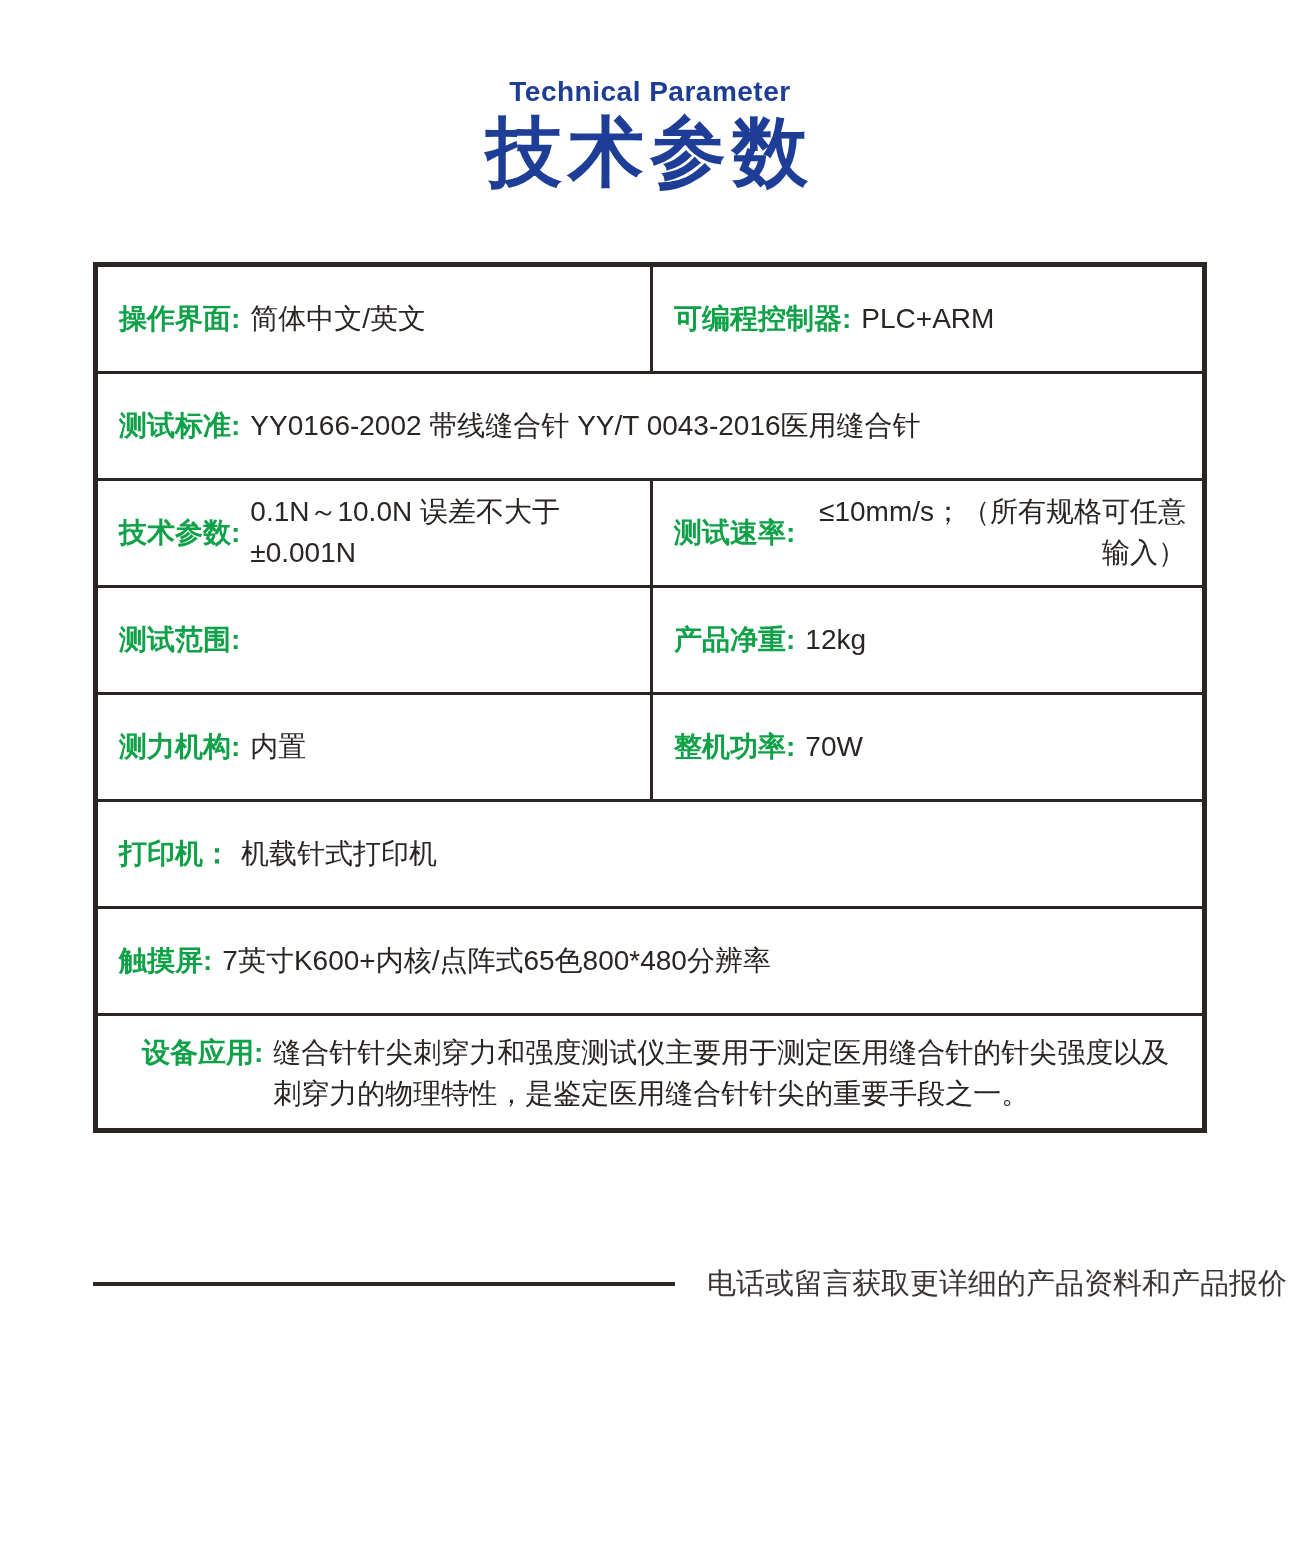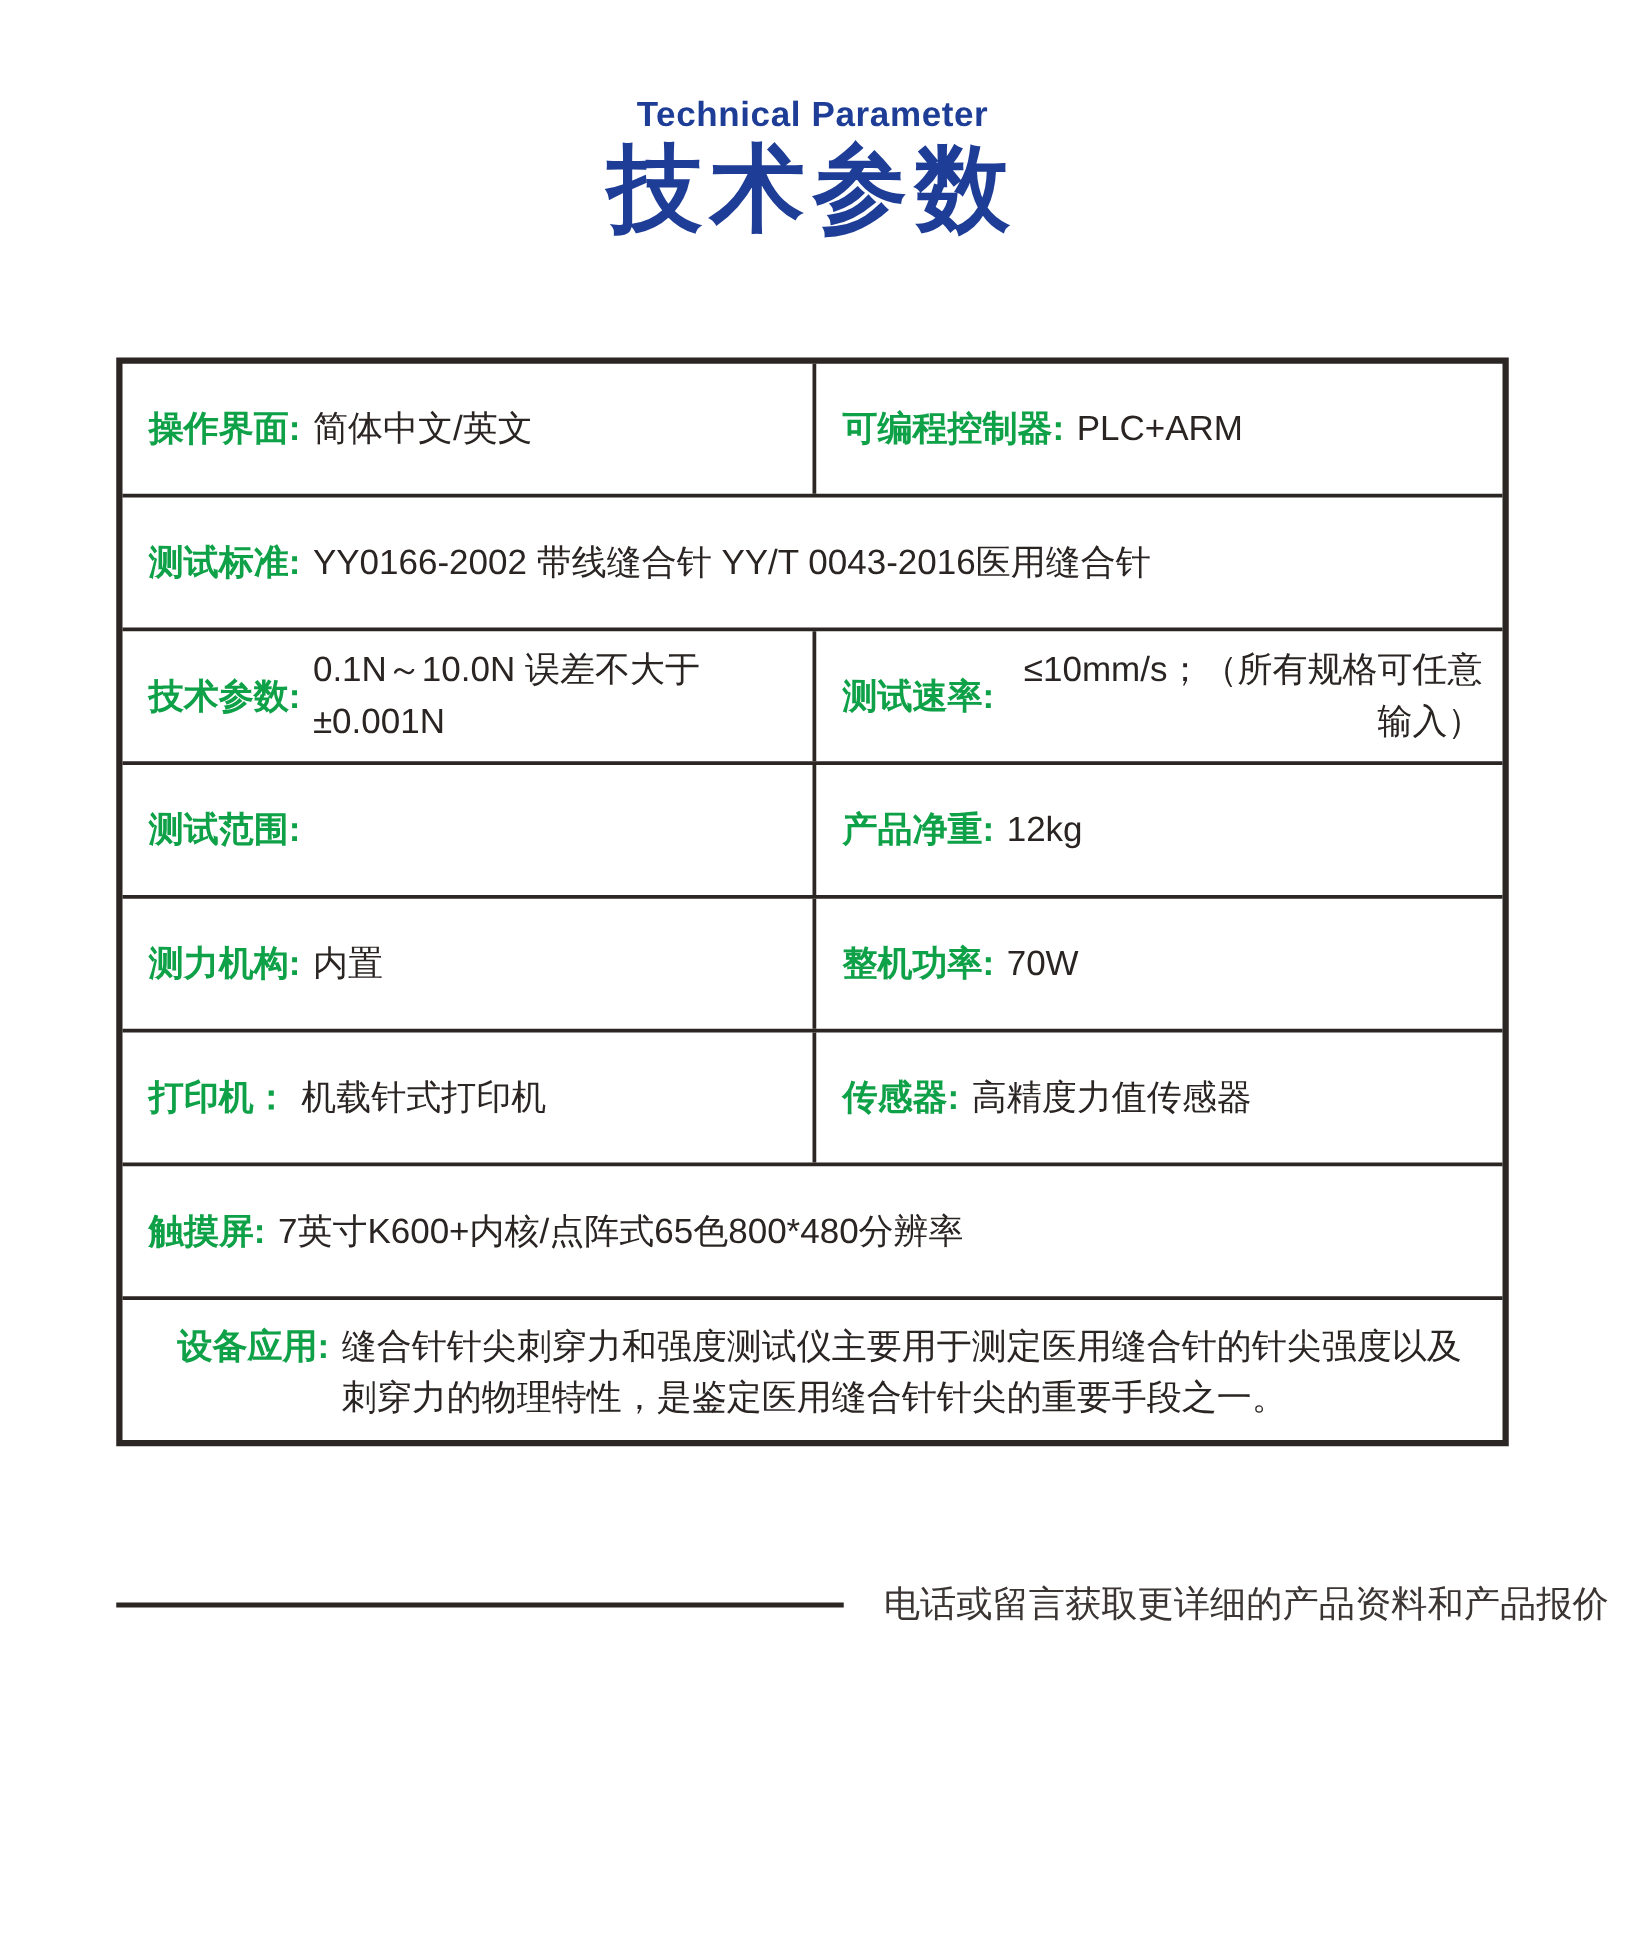--- a/index.html
+++ b/index.html
@@ -33,21 +33,20 @@
     line-height: 1.05;
   }
 
   .spec-table {
     position: absolute;
     left: 93px;
     top: 262px;
     width: 1114px;
     border: 5px solid var(--border-dark);
     background: #ffffff;
-    margin-top: 24px;
   }
   .row { display: flex; width: 100%; }
   .row + .row { border-top: 3px solid var(--border-dark); }
   .cell {
     display: flex;
     align-items: center;
     min-height: 104px;
     padding: 8px 16px 8px 21px;
   }
   .cell.half { width: 50%; }
@@ -151,24 +150,20 @@
       <span class="spec-label">整机功率:</span>
       <span class="spec-value">70W</span>
     </div>
   </div>
 
   <div class="row">
     <div class="cell half">
       <span class="spec-label">打印机：</span>
       <span class="spec-value">机载针式打印机</span>
     </div>
-    <div class="cell half">
-      <span class="spec-label">传感器:</span>
-      <span class="spec-value">高精度力值传感器</span>
-    </div>
   </div>
 
   <div class="row">
     <div class="cell full">
       <span class="spec-label">触摸屏:</span>
       <span class="spec-value">7英寸K600+内核/点阵式65色800*480分辨率</span>
     </div>
   </div>
 
   <div class="row">

